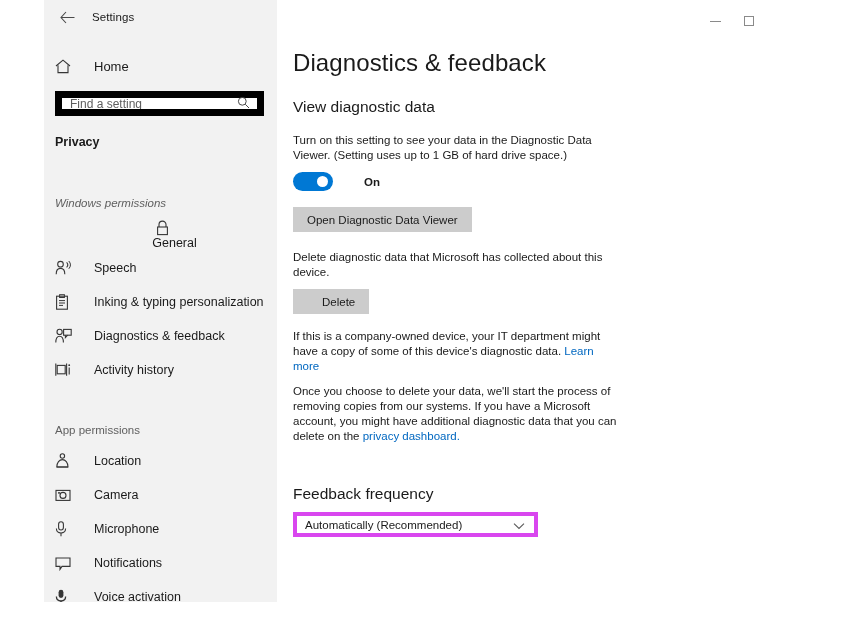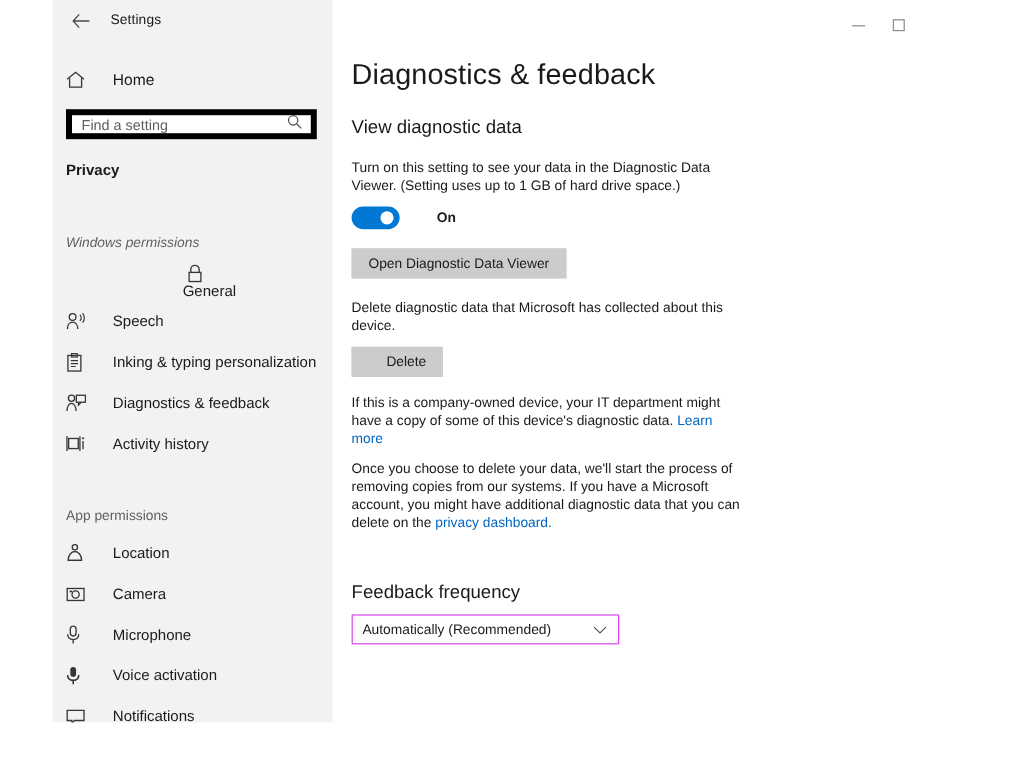--- a/index.html
+++ b/index.html
@@ -97,21 +97,21 @@
     font-size: 13px;
     color: #1a1a1a;
     margin-left: 17px;
   }
 
   #search-wrap {
     margin: 10px 0 0 11px;
     width: 209px;
     height: 25px;
     background: #ffffff;
-    border: 5px solid #000000;
+    border: 7px solid #000000;
     box-sizing: border-box;
     display: flex;
     align-items: center;
     position: relative;
   }
   #search-input {
     border: none;
     outline: none;
     background: transparent;
     font-family: "Liberation Sans", sans-serif;
@@ -258,23 +258,23 @@
   a.link {
     color: #0067c0;
     text-decoration: none;
     cursor: default;
   }
 
   #feedback-label { margin-top: 18px; }
 
   #feedback-select-wrap {
     margin-top: 9px;
-    width: 223px;
+    width: 245px;
     height: 25px;
-    border: 1px solid #d946ef;
+    border: 4px solid #d946ef;
     background: #ffffff;
     box-sizing: border-box;
     display: flex;
     align-items: center;
     position: relative;
     cursor: default;
   }
   #feedback-select-value {
     font-size: 11.5px;
     color: #1a1a1a;
@@ -426,36 +426,36 @@
           <rect x="3.6" y="0.8" width="4.8" height="8.2" rx="2.4" fill="none" stroke="#363636" stroke-width="1.1"></rect>
           <path d="M1.4 7.6 C1.4 10.6 3.4 12 6 12 C8.6 12 10.6 10.6 10.6 7.6" fill="none" stroke="#363636" stroke-width="1.1"></path>
           <path d="M6 12 V15.2" stroke="#363636" stroke-width="1.1"></path>
         </svg>
       </span>
       <span class="lbl">Microphone</span>
     </div>
 
     <div class="nav-item">
       <span class="ico">
+        <svg width="16" height="15" viewBox="0 0 16 15">
+          <path d="M1 2 H15 V10.4 H7 L5 13.4 V10.4 H1 Z" fill="none" stroke="#363636" stroke-width="1.1"></path>
+        </svg>
+      </span>
+      <span class="lbl">Notifications</span>
+    </div>
+
+    <div class="nav-item">
+      <span class="ico">
         <svg width="12" height="16" viewBox="0 0 12 16">
           <rect x="3.6" y="0.8" width="4.8" height="8.2" rx="2.4" fill="#363636"></rect>
           <path d="M1.4 7.6 C1.4 10.6 3.4 12 6 12 C8.6 12 10.6 10.6 10.6 7.6" fill="none" stroke="#363636" stroke-width="1.3"></path>
           <path d="M6 12 V15.2" stroke="#363636" stroke-width="1.3"></path>
         </svg>
       </span>
       <span class="lbl">Voice activation</span>
-    </div>
-
-    <div class="nav-item">
-      <span class="ico">
-        <svg width="16" height="15" viewBox="0 0 16 15">
-          <path d="M1 2 H15 V10.4 H7 L5 13.4 V10.4 H1 Z" fill="none" stroke="#363636" stroke-width="1.1"></path>
-        </svg>
-      </span>
-      <span class="lbl">Notifications</span>
     </div>
   </div>
 </div>
 
 <div id="content">
 
   <h1 id="page-heading">Diagnostics &amp; feedback</h1>
 
   <h2 id="view-heading" class="section-heading">View diagnostic data</h2>
 

